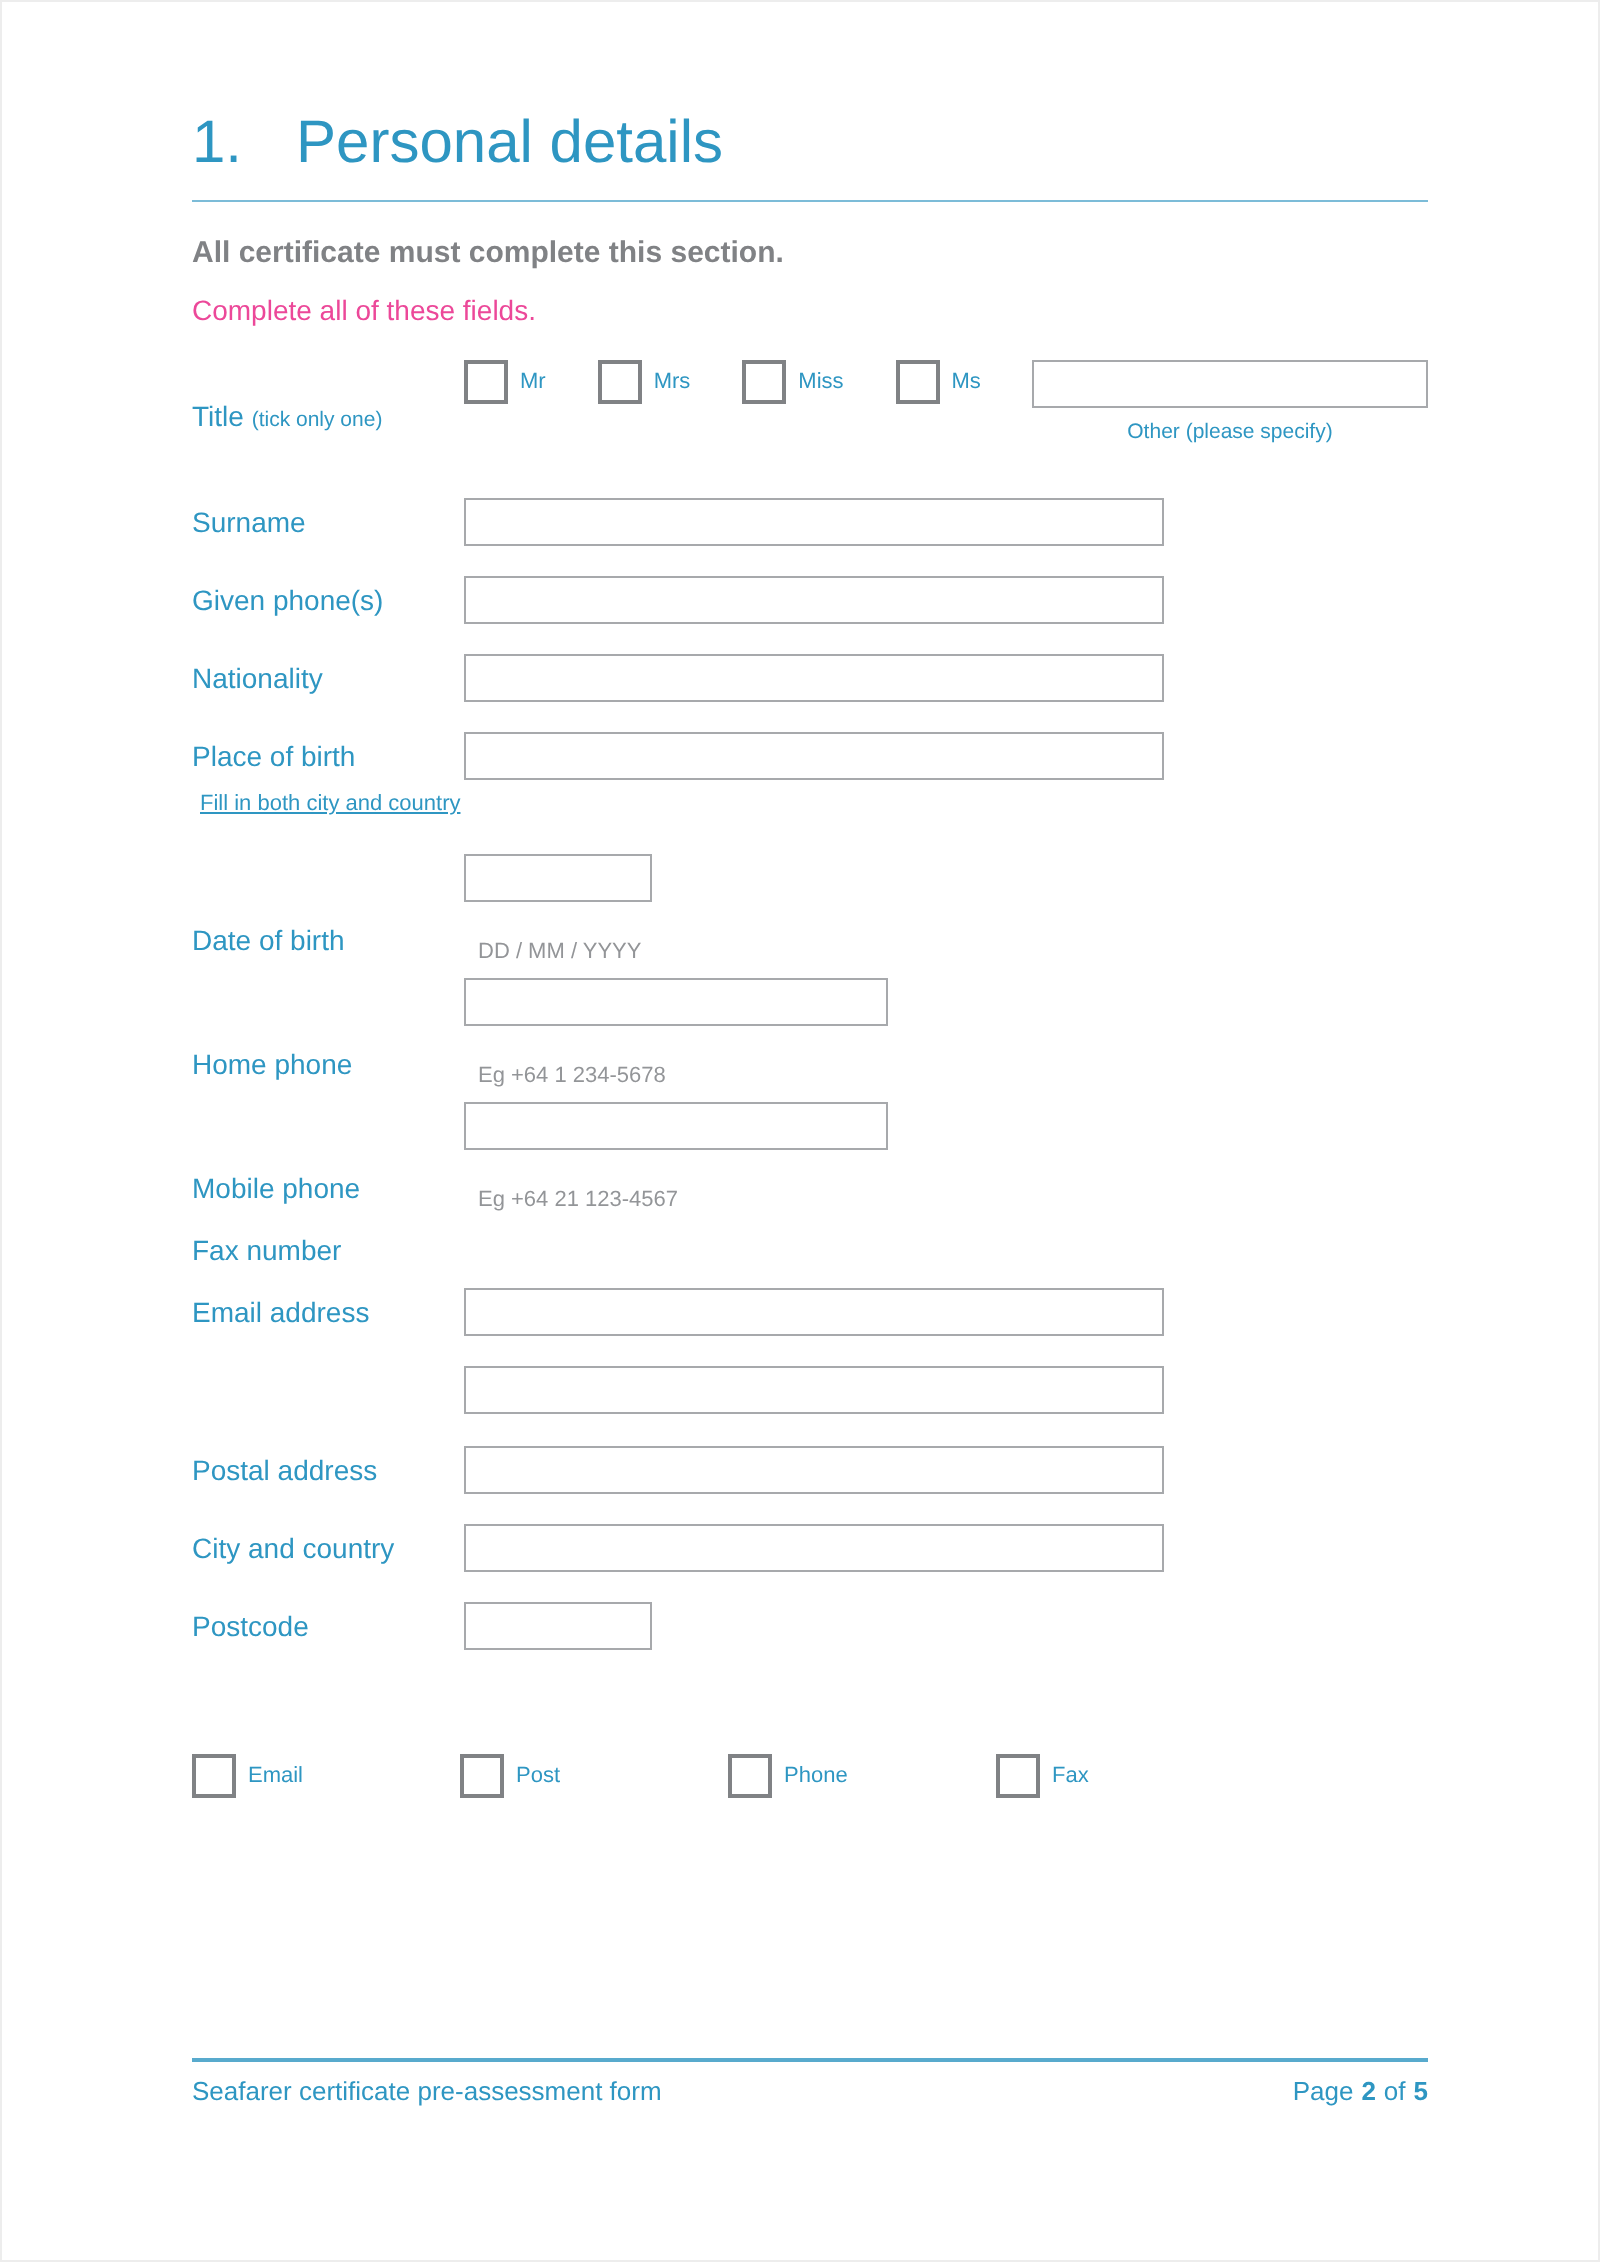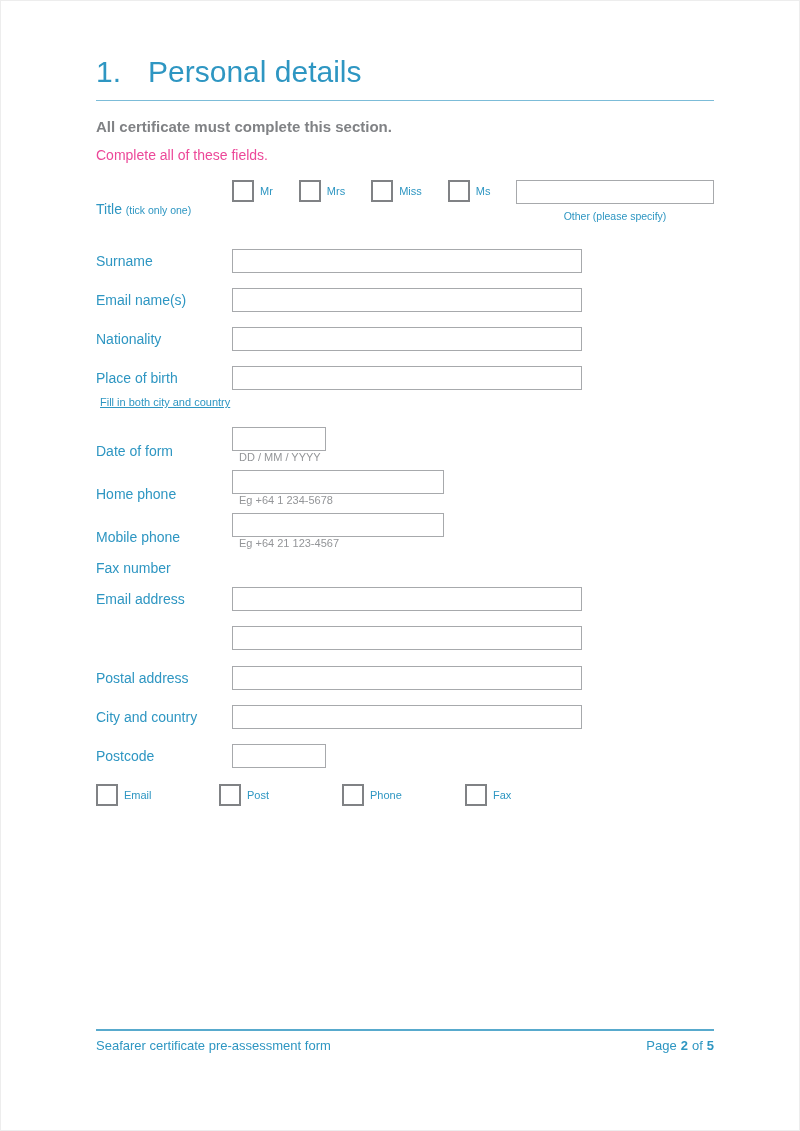--- a/index.html
+++ b/index.html
@@ -37,21 +37,21 @@
   input.ti {
     height: 24px; border: 1px solid #a7a9ac; background: #fff;
     font: 13px "Liberation Sans", sans-serif; color: #333;
     padding: 0 6px; border-radius: 0; outline: none; display: block;
   }
   .w-full  { width: 350px; }
   .w-phone { width: 212px; }
   .w-small { width: 94px; }
   .w-other { width: 198px; }
 
-  .hint { color: #939598; font-size: 11px; margin-top: 0; padding-left: 7px; }
+  .hint { color: #939598; font-size: 11px; margin-top: 19px; padding-left: 7px; }
 
   .stack .ti + .ti { margin-top: 16px; }
 
   
   .checkbox {
     width: 22px; height: 22px; flex: 0 0 22px;
     border: 2px solid #808285; background: #fff; cursor: pointer;
   }
   .cb-option { display: flex; align-items: center; gap: 6px; color: #2e96c2; font-size: 11px; }
 
@@ -61,21 +61,21 @@
   .title-options { display: flex; gap: 26px; }
   .other-wrap { margin-left: auto; }
   .other-caption { color: #2e96c2; font-size: 10.5px; margin-top: 6px; text-align: center; }
 
   .fill-note { color: #2e96c2; font-size: 11px; margin: -9px 0 19px 4px; text-decoration: underline; }
   .row-place { margin-bottom: 15px; }
 
   
   .contact-row { margin-bottom: 0; }
   .contact-options { display: flex; flex: 1; padding-top: 1px; }
-  .contact-options .cb-option { width: 123px; }
+  .contact-options .cb-option { width: 134px; margin-top: 36px; }
 
   
   .footer {
     position: absolute; left: 95px; right: 85px; top: 1028px;
     border-top: 2px solid #58aacd; padding-top: 7px;
     display: flex; justify-content: space-between;
     color: #2e96c2; font-size: 13px;
   }
   .pageno { display: flex; gap: 4px; }
   .pageno .bold { font-weight: 700; }
@@ -126,21 +126,21 @@
   </div>
 
   <div class="row">
     <div class="flabel">Surname</div>
     <div>
       <input type="text" class="ti w-full" value="" style="">
     </div>
   </div>
 
   <div class="row">
-    <div class="flabel">Email name(s)</div>
+    <div class="flabel">Given phone(s)</div>
     <div>
       <input type="text" class="ti w-full" value="" style="">
     </div>
   </div>
 
   <div class="row">
     <div class="flabel">Nationality</div>
     <div>
       <input type="text" class="ti w-full" value="" style="">
     </div>
@@ -148,21 +148,21 @@
 
   <div class="row row-place">
     <div class="flabel">Place of birth</div>
     <div>
       <input type="text" class="ti w-full" value="" style="">
     </div>
   </div>
   <div class="fill-note">Fill in both city and country</div>
 
   <div class="row tight">
-    <div class="flabel">Date of form</div>
+    <div class="flabel">Date of birth</div>
     <div>
       <input type="text" class="ti w-small" value="" style="">
       <div class="hint">DD / MM / YYYY</div>
     </div>
   </div>
 
   <div class="row tight">
     <div class="flabel">Home phone</div>
     <div>
       <input type="text" class="ti w-phone" value="" style="">

